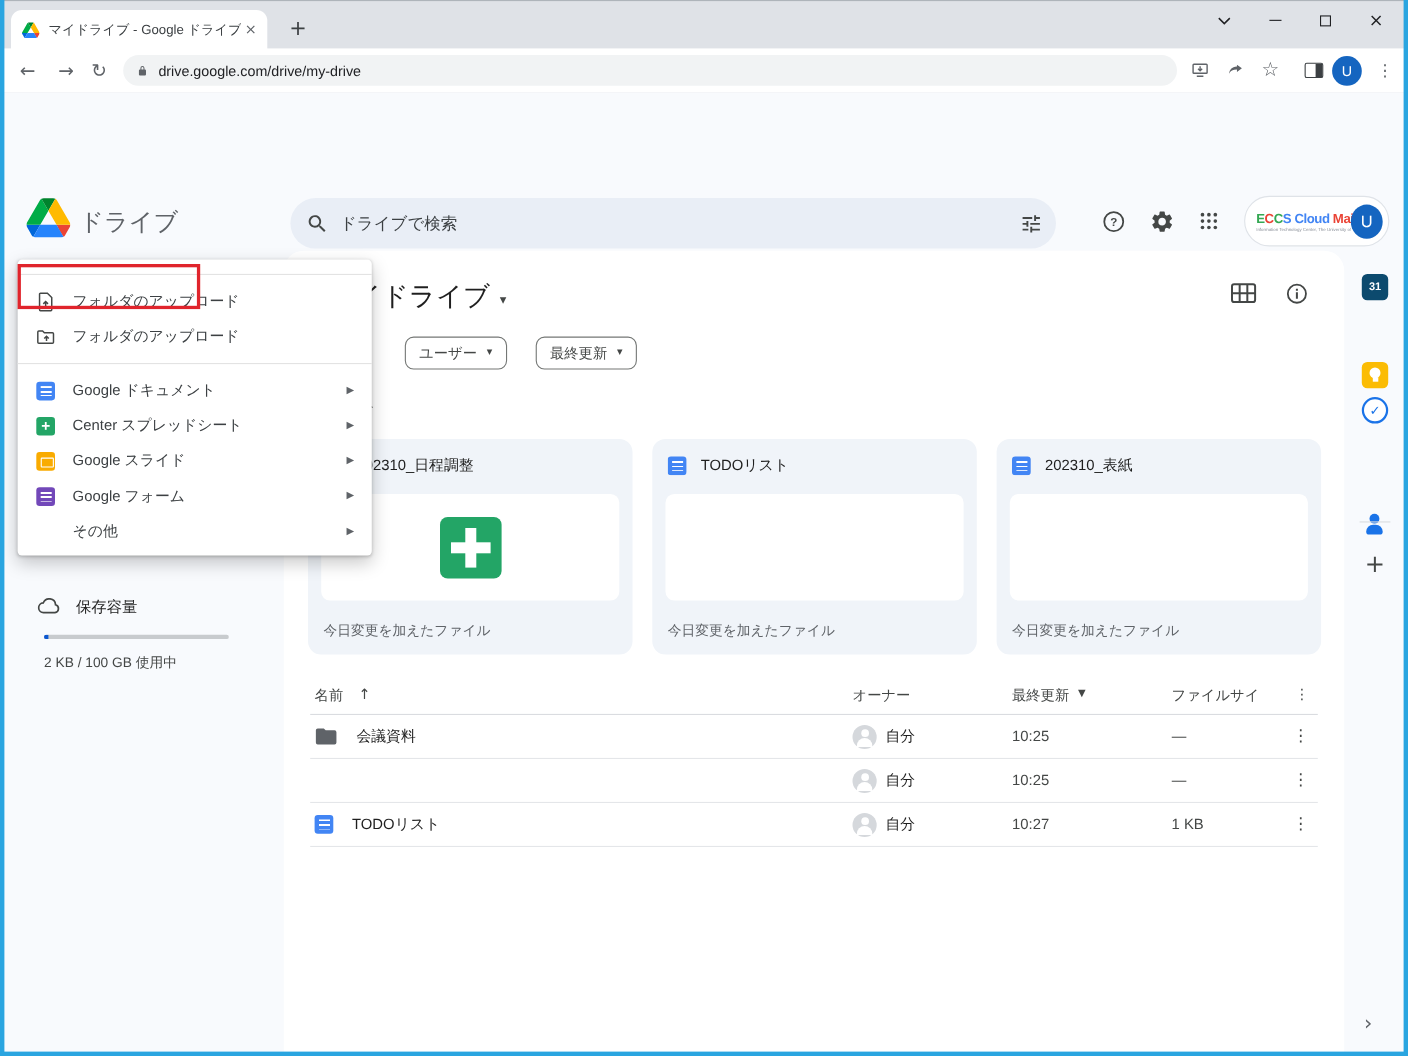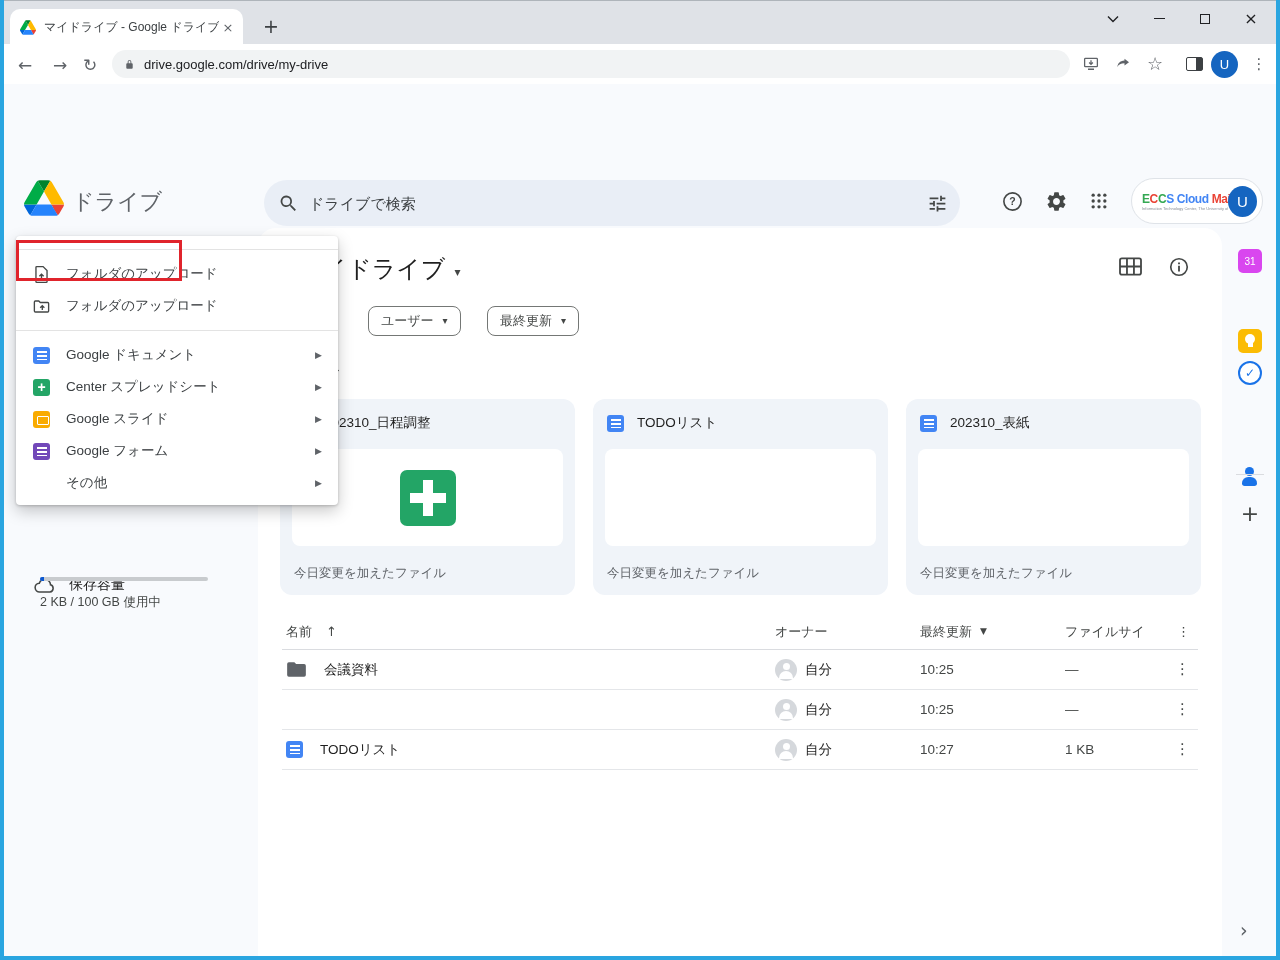--- a/index.html
+++ b/index.html
@@ -48,21 +48,21 @@
   .eccs-text { width:86px; }
   .eccs-line1 { font-size:12px; font-weight:bold; white-space:nowrap; letter-spacing:-0.4px; }
   .eccs-line2 { font-size:4px; color:#8a8f98; white-space:nowrap; overflow:hidden; }
   .c-g { color:#34a853; } .c-r { color:#ea4335; } .c-b { color:#4285f4; }
   .eccs-avatar { width:31px; height:31px; border-radius:50%; background:#1565c0; color:#fff; font-size:15px; display:flex; align-items:center; justify-content:center; margin-left:auto; }
 
   
   .strip { position:absolute; right:4px; top:148px; width:52px; bottom:4px; }
   .strip-ic { position:absolute; left:14px; width:24px; height:24px; }
   .sq { border-radius:5px; position:relative; }
-  .cal { background:#d946ef; color:#fff; font-size:10px; font-weight:normal; display:flex; align-items:center; justify-content:center; }
+  .cal { background:#0c4a6e; color:#fff; font-size:10px; font-weight:bold; display:flex; align-items:center; justify-content:center; }
   .keep { background:#fbbc04; }
   .keep::before { content:""; position:absolute; left:7px; top:5px; width:10px; height:10px; border-radius:50%; background:#fff; }
   .keep::after { content:""; position:absolute; left:9.5px; top:14px; width:5px; height:4px; background:#fff; }
   .tasks { border-radius:50%; border:2.5px solid #1a73e8; background:#fff; color:#1a73e8; font-size:12px; font-weight:bold; display:flex; align-items:center; justify-content:center; }
   .person { position:relative; }
   .person::before { content:""; position:absolute; left:7px; top:2px; width:9px; height:9px; border-radius:50%; background:#1a73e8; }
   .person::after { content:""; position:absolute; left:4px; top:12px; width:15px; height:9px; border-radius:7px 7px 3px 3px; background:#1a73e8; }
   .strip-div { position:absolute; left:12px; top:242px; width:28px; height:1px; background:#dadce0; }
   .strip-plus { position:absolute; left:14px; top:270px; width:24px; height:24px; font-size:22px; color:#444746; display:flex; align-items:center; justify-content:center; }
   .strip-chev { position:absolute; left:16px; bottom:16px; font-size:19px; color:#5f6368; }
@@ -110,21 +110,21 @@
   .c-size { left:783px; width:78px; overflow:hidden; white-space:nowrap; color:#444746; }
   .c-menu { right:8px; font-size:15px; color:#444746; }
   .t-head .c-name { left:4px; gap:14px; color:#444746; }
   .t-head .glyph { font-size:13px; }
   .t-head .caretf { font-size:9px; }
   .owner-avatar { width:22px; height:22px; border-radius:50%; background:#d5d8dc; position:relative; flex:none; }
   .owner-avatar::before { content:""; position:absolute; left:7.5px; top:4px; width:7px; height:7px; border-radius:50%; background:#fff; }
   .owner-avatar::after { content:""; position:absolute; left:4px; top:12.5px; width:14px; height:8px; border-radius:7px 7px 0 0; background:#fff; }
 
   
-  .storage-row { position:absolute; left:34px; top:459px; display:flex; align-items:flex-end; gap:13px; font-size:14px; color:#1f1f1f;margin-top:33px; }
+  .storage-row { position:absolute; left:34px; top:459px; display:flex; align-items:flex-start; gap:13px; font-size:14px; color:#1f1f1f; }
   .progress { position:absolute; left:40px; top:493px; width:168px; height:4px; border-radius:2px; background:#c8cbce; overflow:hidden; }
   .progress i { display:block; width:4px; height:100%; background:#0b57d0; }
   .usage { position:absolute; left:40px; top:510px; font-size:12.5px; color:#444746; }
 
   
   .menu { position:absolute; left:16px; top:152px; width:322px; background:#fff; border-radius:4px; padding:5px 0 6px;
     box-shadow:0 1px 3px rgba(0,0,0,.2), 0 6px 16px rgba(0,0,0,.22); z-index:50; }
   .m-item { height:32px; display:flex; align-items:center; padding:0 16px; gap:15px; font-size:13.5px; color:#3c4043; }
   .m-item.first { height:40px; }
   .m-ic { width:19px; height:19px; flex:none; display:flex; align-items:center; justify-content:center; }

